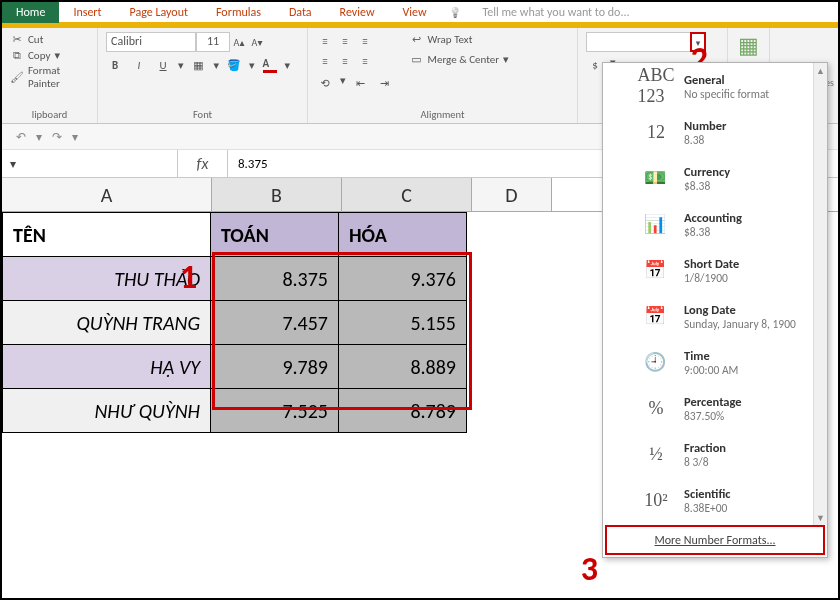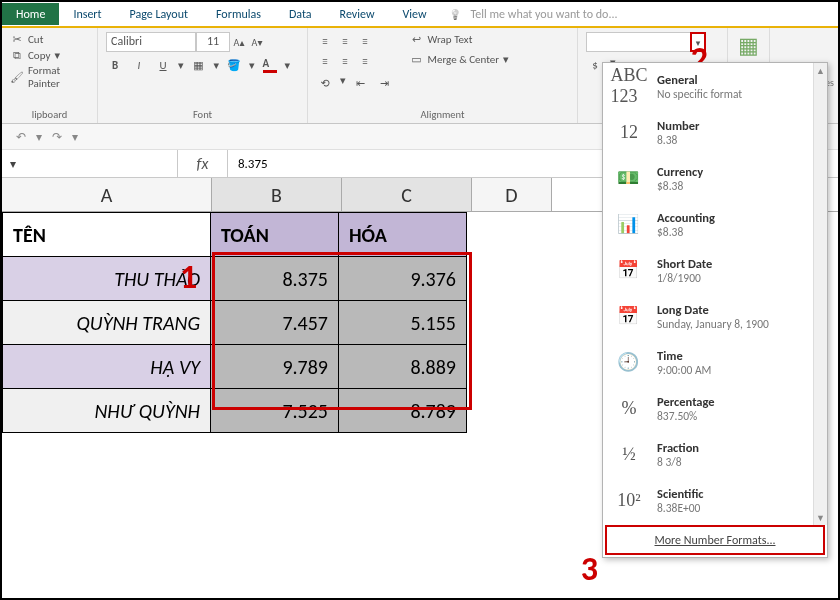--- a/index.html
+++ b/index.html
@@ -1,22 +1,22 @@
 <!DOCTYPE html>
 <html><head>
 <meta charset="utf-8">
 <style>
 * { box-sizing: border-box; margin: 0; padding: 0; font-family: "Segoe UI", Calibri, sans-serif; }
 body { width: 840px; height: 600px; background: #fff; border: 2px solid #000; overflow: hidden; position: relative; }
 
 
-.tabs { display: flex; align-items: center; height: 26px; background: #fff; border-bottom: 2px solid #eab308; font-size: 12px; }
-.tab { padding: 4px 14px; color: #0c4a6e; cursor: pointer; }
+.tabs { display: flex; align-items: center; height: 26px; background: #fff; border-bottom: 6px solid #eab308; font-size: 12px; }
+.tab { padding: 4px 14px; color: #c2410c; cursor: pointer; }
 .tab.active { background: #217346; color: #fff; }
-.tell-me { margin-left: 8px; color: #999; display: flex; align-items: center; gap: 8px; }
+.tell-me { margin-left: 8px; color: #999; display: flex; align-items: center; gap: 20px; }
 .bulb::before { content: "💡"; font-size: 10px; filter: grayscale(1); }
 
 
 .ribbon { display: flex; height: 96px; border-bottom: 1px solid #c6c6c6; box-shadow: 0 1px 2px rgba(0,0,0,.08); background: #f3f3f3; font-size: 11px; color: #555; }
 .group { border-right: 1px solid #dcdcdc; padding: 4px 8px 2px 8px; display: flex; flex-direction: column; justify-content: space-between; }
 .group-title { text-align: center; font-size: 10.5px; color: #666; padding-top: 2px; margin-top: 8px; }
 .clip-tools { display: flex; flex-direction: column; gap: 2px; }
 .clip-tools span { display: flex; align-items: center; gap: 4px; }
 .icon { width: 14px; height: 14px; display: inline-flex; align-items: center; justify-content: center; font-size: 11px; color: #666; }
 
@@ -67,21 +67,21 @@
 
 
 .anno { position:absolute; font-size:34px; font-weight:700; color:#c00; }
 .sel-border { position:absolute; border:3px solid #c00; pointer-events:none; }
 
 
 .panel { position:absolute; right:10px; top:60px; width:226px; background:#fff; border:1px solid #b3b3b3; box-shadow:2px 2px 6px rgba(0,0,0,.25); z-index:50; font-size:12px; }
 .scroll { position:absolute; right:0; top:0; bottom:32px; width:14px; background:#f0f0f0; border-left:1px solid #ddd; }
 .scroll::before{content:"▲"; position:absolute; top:2px; left:2px; font-size:9px; color:#888;}
 .scroll::after{content:"▼"; position:absolute; bottom:2px; left:2px; font-size:9px; color:#888;}
-.opt { display:flex; align-items:center; gap:10px; padding:6px 8px; }
+.opt { display:flex; align-items:center; gap:10px; padding:6px 8px;margin-left:27px; }
 .opt .ic { width:36px; height:34px; display:flex; align-items:center; justify-content:center; font-size:18px; color:#555; flex-shrink:0;}
 .opt .txt b { display:block; color:#333; font-size:12.5px; }
 .opt .txt span { color:#777; font-size:11.5px; }
 .more { height:30px; border:2px solid #c00; margin:2px; display:flex; align-items:center; justify-content:center; color:#444; font-size:12px; text-decoration:underline; }
 
 .right-group-labels{position:absolute; right:4px; top:74px; font-size:10px; color:#777; display:flex; gap:10px;}
 </style>
 </head>
 <body>
 

